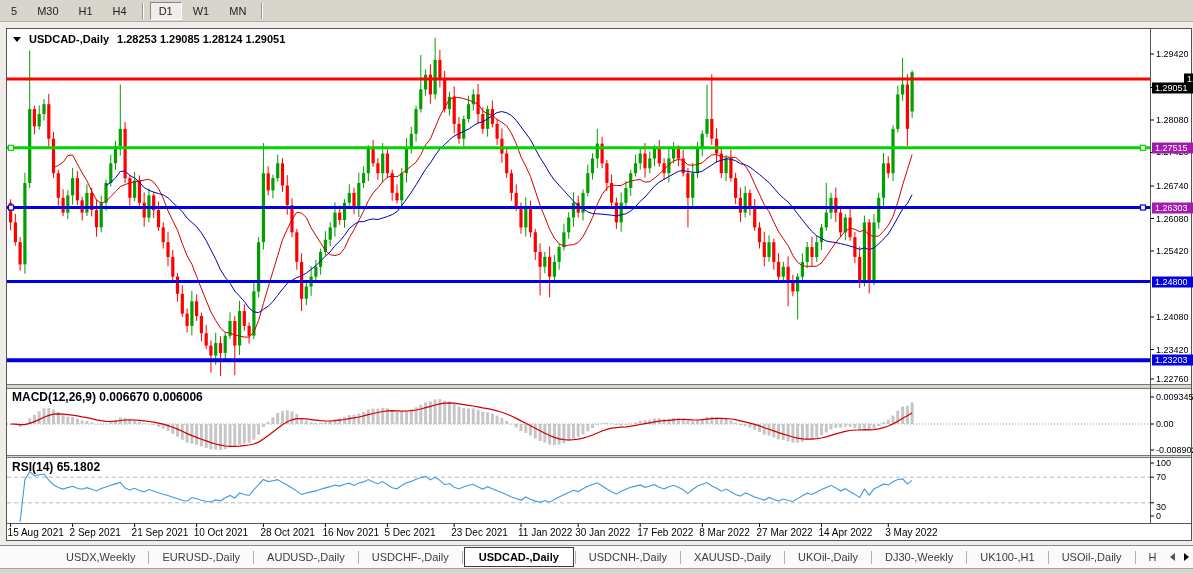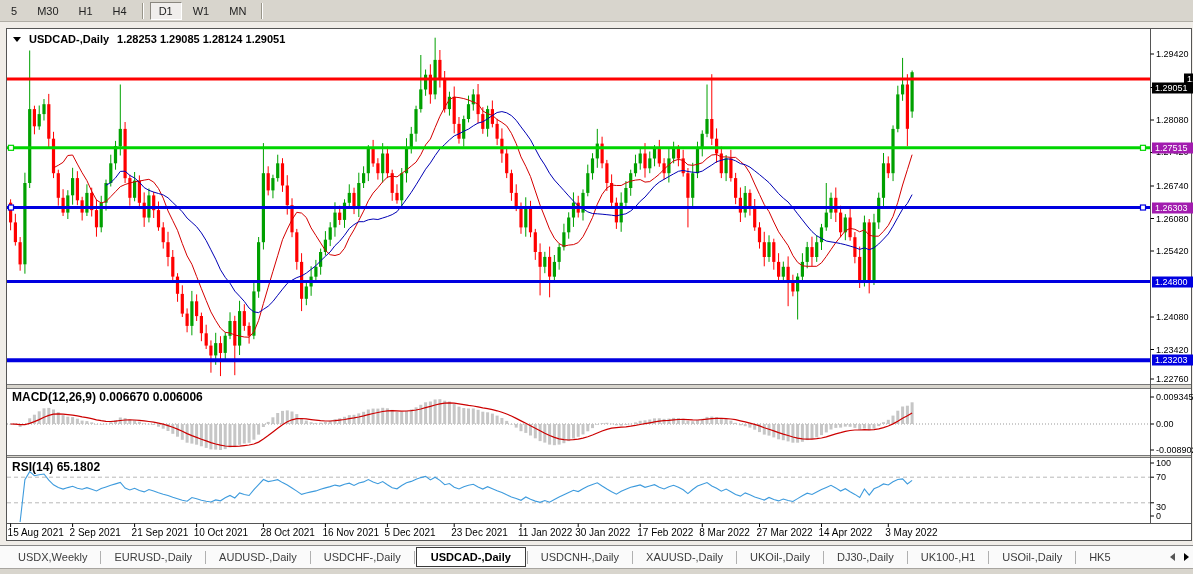--- a/index.html
+++ b/index.html
@@ -26,21 +26,21 @@
   #price-gutter{position:absolute;left:1151px;top:22px;width:42px;height:520px;z-index:2;}
   .ptick{position:absolute;left:5px;font-size:9px;color:#000;transform:translateY(-50%);white-space:nowrap;}
   .pbadge{position:absolute;left:1px;width:41px;height:11px;line-height:11px;font-size:9px;color:#fff;
            padding-left:3px;box-sizing:border-box;transform:translateY(-50%);}
   
   #date-row{position:absolute;left:0;top:525px;width:1150px;height:16px;z-index:2;}
   .dlabel{position:absolute;top:2px;font-size:10px;color:#000;white-space:nowrap;}
   
   #tabbar{position:absolute;left:0;top:545px;width:100%;height:23px;background:#fafafa;
           border-top:1px solid #8a8a8a;display:flex;align-items:center;z-index:3;box-sizing:border-box;}
-  #tabs{display:flex;align-items:center;overflow:hidden;margin-right:36px;padding-left:6px;}
+  #tabs{display:flex;align-items:center;overflow:hidden;margin-right:36px;padding-left:6px;margin-left:48px;}
   .tab{font-size:11px;color:#3c3c3c;padding:3px 12px;white-space:nowrap;}
   .tab.active{background:#fff;border:1px solid #3a3a3a;font-weight:bold;color:#000;padding:3px 14px;}
   .tab-sep{width:1px;height:13px;background:#b0b0b0;margin:0 1px;flex:none;}
   #tab-arrows{position:absolute;right:4px;top:7px;display:flex;gap:9px;z-index:4;}
   .arr{width:0;height:0;border-top:4px solid transparent;border-bottom:4px solid transparent;}
   .arr.left{border-right:5px solid #555;}
   .arr.right{border-left:5px solid #000;}
   
   #statusbar{position:absolute;left:0;top:568px;width:100%;height:6px;background:#d8d5cd;
           border-top:1px solid #a8a5a0;z-index:3;box-sizing:border-box;}
@@ -758,21 +758,21 @@
       <div class="tab">USDCHF-,Daily</div>
       <div class="tab-sep"></div>
       <div class="tab active">USDCAD-,Daily</div>
       <div class="tab-sep"></div>
       <div class="tab">USDCNH-,Daily</div>
       <div class="tab-sep"></div>
       <div class="tab">XAUUSD-,Daily</div>
       <div class="tab-sep"></div>
       <div class="tab">UKOil-,Daily</div>
       <div class="tab-sep"></div>
-      <div class="tab">DJ30-,Daily</div>
+      <div class="tab">DJ30-,Weekly</div>
       <div class="tab-sep"></div>
       <div class="tab">UK100-,H1</div>
       <div class="tab-sep"></div>
       <div class="tab">USOil-,Daily</div>
       <div class="tab-sep"></div>
       <div class="tab">HK5</div>
     </div>
   <div id="tab-arrows">
     <div class="arr left"></div>
     <div class="arr right"></div>

